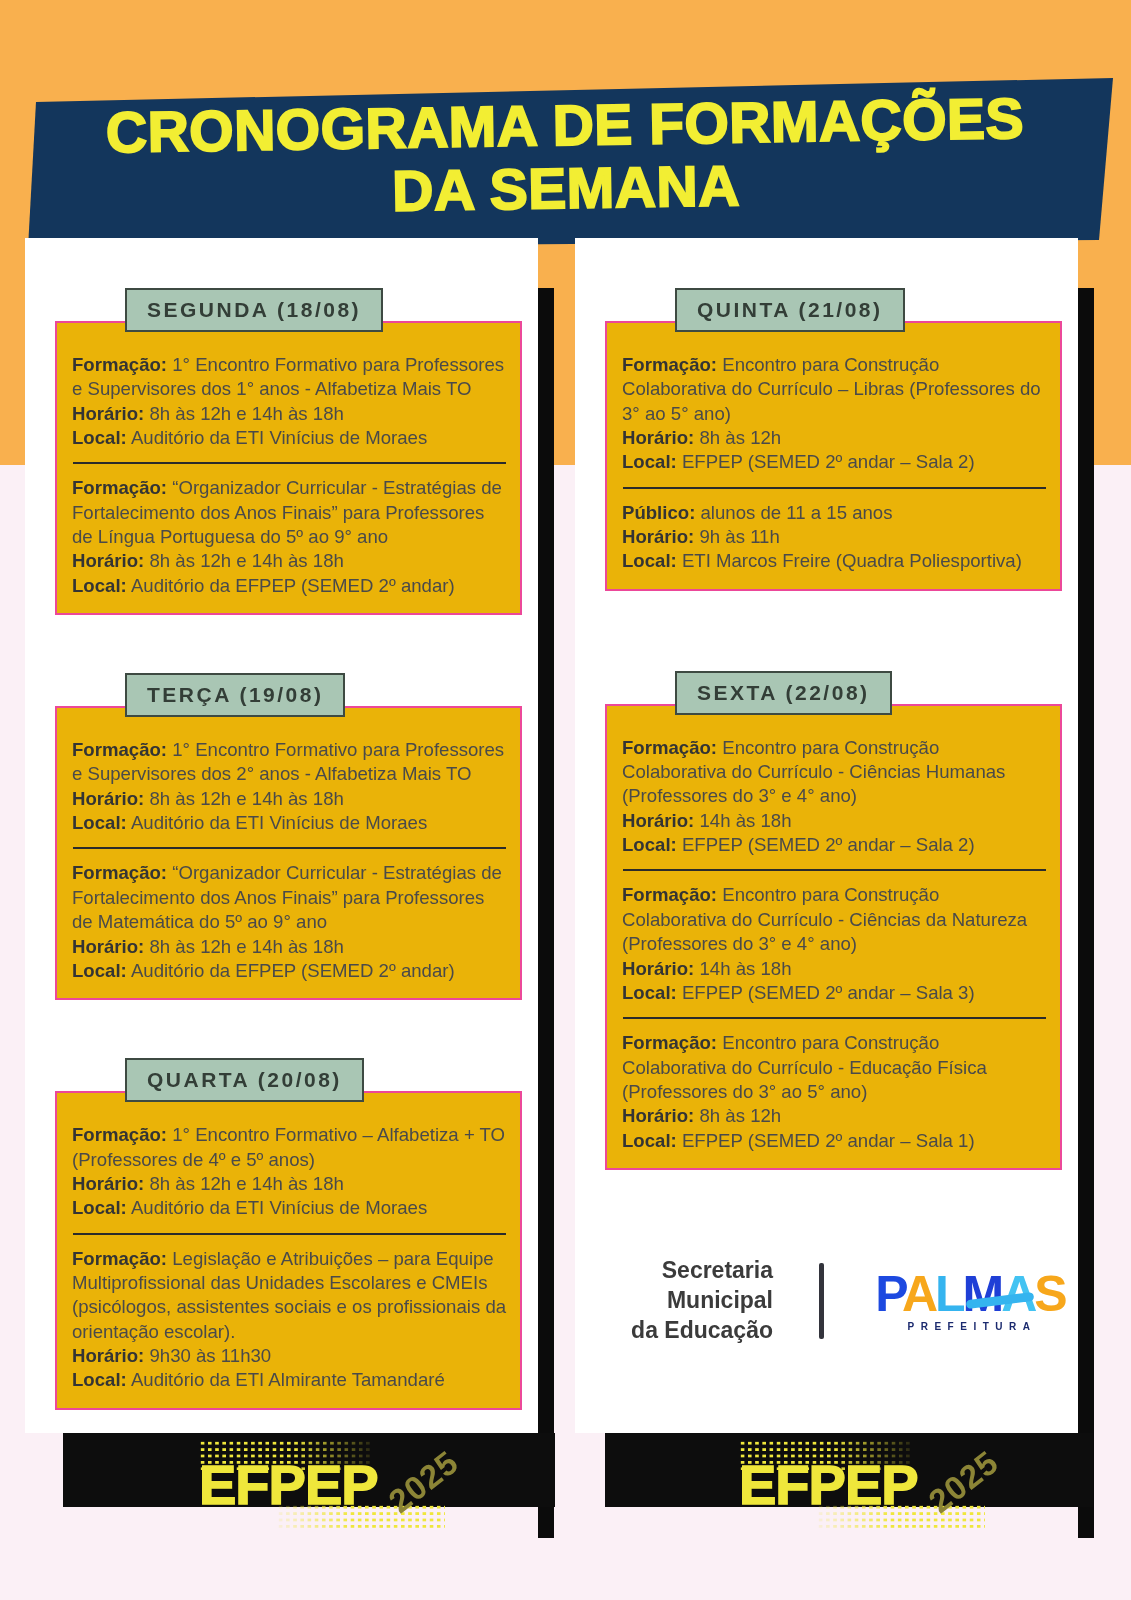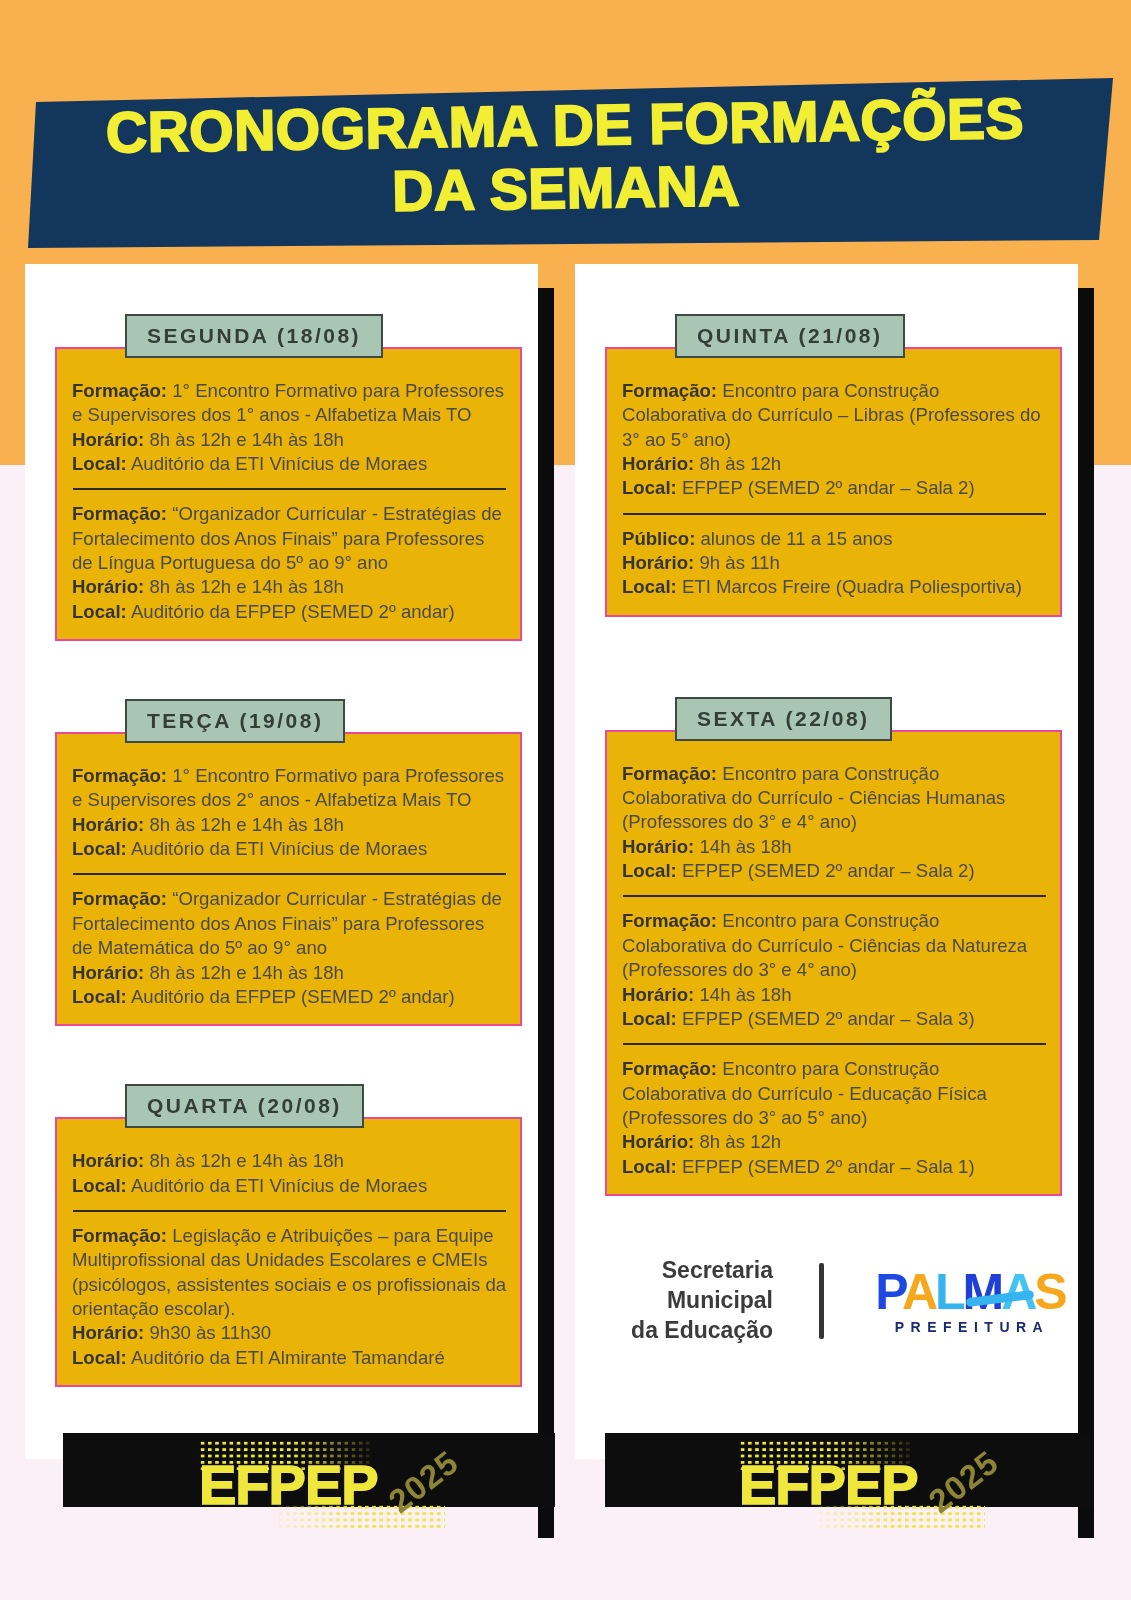--- a/index.html
+++ b/index.html
@@ -12,21 +12,21 @@
   
   .banner{position:absolute; left:0; top:0; width:1131px; height:232px;margin-top:48px;}
   .banner-shape{position:absolute; inset:0; background:var(--navy,#13365C);
     clip-path:polygon(36px 54px, 1113px 30px, 1099px 192px, 28px 200px);
     filter:drop-shadow(0 5px 3px rgba(40,40,40,.45));}
   .banner-title{position:absolute; left:0; right:0; top:46px; text-align:center; transform:rotate(-0.9deg);
     color:var(--title_yellow,#F2EE33); font-weight:700; font-size:57px; line-height:1.1;
     -webkit-text-stroke:2px var(--title_yellow,#F2EE33); letter-spacing:.5px;}
 
   
-  .panel{position:absolute; top:238px; background:#ffffff;margin-top:26px;}
+  .panel{position:absolute; top:238px; background:#ffffff;}
   .panel.left{left:25px; width:513px; height:1195px;}
   .panel.right{left:575px; width:503px; height:1195px;}
   .panel-shadow{position:absolute; top:288px; width:16px; height:1250px; background:#0b0b0b;}
   .panel-shadow.sleft{left:538px;}
   .panel-shadow.sright{left:1078px;}
 
   .cards{padding:50px 16px 0 30px;}
   .day-card{margin-bottom:58px;}
   .panel.right .day-card{margin-bottom:80px;}
   .day-badge{position:relative; z-index:2; display:inline-block; background:var(--sage,#A9C6B4);
@@ -37,21 +37,21 @@
   .lbl{color:#343434; font-weight:700;}
   .session-divider{border:none; border-top:2.2px solid #2b2b2b; margin:12px 1px;}
 
   
   .brand{position:absolute; left:590px; top:1256px; width:482px; display:flex; align-items:center;gap:28px;}
   .secretaria{flex:1; text-align:right; font-size:23px; font-weight:700; color:#3b3b3b; line-height:1.3;}
   .brand-divider{width:5px; height:76px; background:#33343c; margin:0 16px 0 18px; border-radius:2px;}
   .palmas{width:204px; text-align:center; position:relative;}
   .palmas-word{display:block; font-size:50px; font-weight:700; letter-spacing:-3px; line-height:1; position:relative;}
   .palmas-wave{position:absolute; left:98px; top:27px; width:68px; height:9px; background:#35b4ef; border-radius:5px; transform:rotate(-7deg);}
-  .prefeitura{display:block; color:#1b2a6e; font-size:14px; font-weight:700; letter-spacing:6.5px; margin-top:2px; padding-left:4px;}
+  .prefeitura{display:block; color:#1b2a6e; font-size:10px; font-weight:700; letter-spacing:6.5px; margin-top:2px; padding-left:4px;}
 
   
   .footer-bar{position:absolute; top:1433px; height:74px; background:#0d0d0d;}
   .footer-bar.fleft{left:63px; width:492px;}
   .footer-bar.fright{left:605px; width:488px;}
   .efpep{position:relative; width:300px; height:102px; margin:0 auto;}
   .dots{position:absolute; background-image:radial-gradient(var(--efpep_yellow,#EFE73B) 1.7px, transparent 1.9px); background-size:7.2px 6.4px;}
   .dots-top{left:40px; top:7px; width:172px; height:30px;
     -webkit-mask-image:linear-gradient(to right,#000 55%, rgba(0,0,0,.12)); mask-image:linear-gradient(to right,#000 55%, rgba(0,0,0,.12));}
   .dots-bottom{left:118px; top:71px; width:168px; height:26px;
@@ -102,20 +102,21 @@
             </div>
             <hr class="session-divider">
             <div class="session">
               <p class="line"><b class="lbl">Formação:</b><span class="val"> “Organizador Curricular - Estratégias de Fortalecimento dos Anos Finais” para Professores de Matemática do 5º ao 9° ano</span></p>
               <p class="line"><b class="lbl">Horário:</b><span class="val"> 8h às 12h e 14h às 18h</span></p>
               <p class="line"><b class="lbl">Local:</b><span class="val"> Auditório da EFPEP (SEMED 2º andar)</span></p>
             </div>
           </div></section>
         <section class="day-card"><div class="day-badge"><span class="day-label">QUARTA (20/08)</span></div><div class="day-box">
             <div class="session">
+              <p class="line"><b class="lbl">Formação:</b><span class="val"> 1° Encontro Formativo – Alfabetiza + TO (Professores de 4º e 5º anos)</span></p>
               <p class="line"><b class="lbl">Horário:</b><span class="val"> 8h às 12h e 14h às 18h</span></p>
               <p class="line"><b class="lbl">Local:</b><span class="val"> Auditório da ETI Vinícius de Moraes</span></p>
             </div>
             <hr class="session-divider">
             <div class="session">
               <p class="line"><b class="lbl">Formação:</b><span class="val"> Legislação e Atribuições – para Equipe Multiprofissional das Unidades Escolares e CMEIs (psicólogos, assistentes sociais e os profissionais da orientação escolar).</span></p>
               <p class="line"><b class="lbl">Horário:</b><span class="val"> 9h30 às 11h30</span></p>
               <p class="line"><b class="lbl">Local:</b><span class="val"> Auditório da ETI Almirante Tamandaré</span></p>
             </div>
           </div></section>

